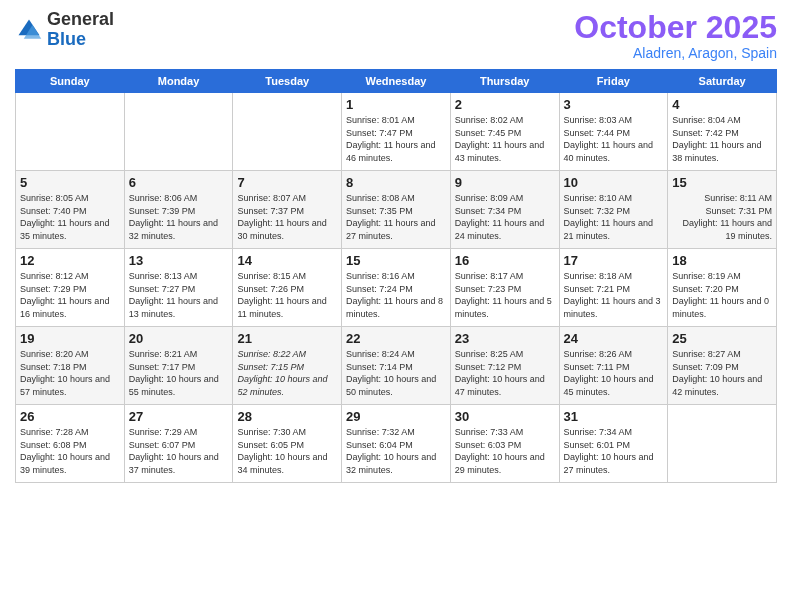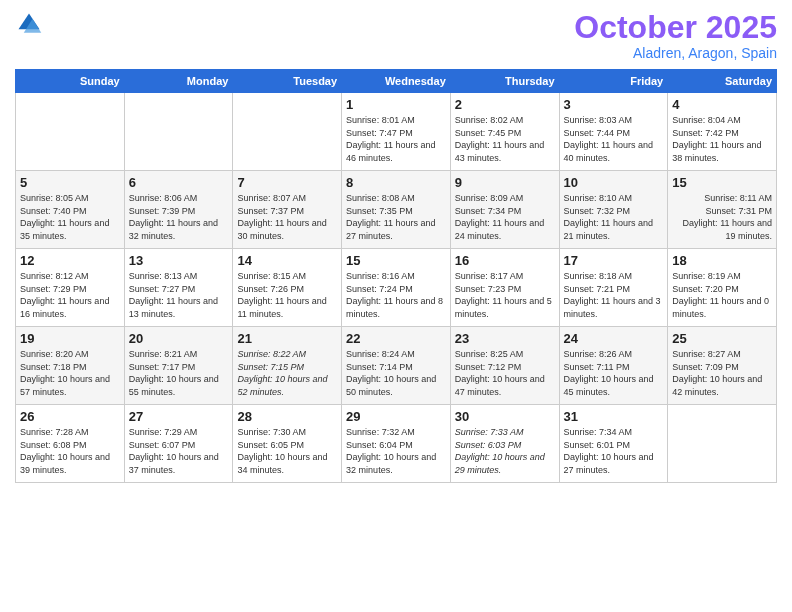--- a/index.html
+++ b/index.html
@@ -57,21 +57,21 @@
       width: 100%;
       border-collapse: collapse;
       table-layout: fixed;
     }
     thead tr th {
       background: #2a6dd9;
       color: #fff;
       font-size: 11px;
       font-weight: bold;
       padding: 5px 4px;
-      text-align: right;
+      text-align: center;
       border: 1px solid #2a6dd9;
     }
     tbody tr td {
       border: 1px solid #ccc;
       vertical-align: top;
       padding: 4px 4px 4px 4px;
       font-size: 9.5px;
       color: #333;
       height: 78px;
       background: #fff;
@@ -98,20 +98,24 @@
 </head>
 <body>
 
 <div class="page">
   <div class="header">
     <div class="logo">
       <svg class="logo-icon" viewBox="0 0 32 32" xmlns="http://www.w3.org/2000/svg">
         <polygon points="16,4 28,22 4,22" fill="#1a6bbf"></polygon>
         <polygon points="20,10 30,26 10,26" fill="#4a9be0" opacity="0.7"></polygon>
       </svg>
+      <div class="logo-text">
+        <span class="logo-general">General</span><br>
+        <span class="logo-blue">Blue</span>
+      </div>
     </div>
     <div class="title-block">
       <div class="month-title">October 2025</div>
       <div class="subtitle">Aladren, Aragon, Spain</div>
     </div>
   </div>
 
   <table>
     <thead>
       <tr>
@@ -306,21 +310,21 @@
 Daylight: 10 hours and 34 minutes.</div>
           </td>
           <td>
             <span class="day-number">29</span>
             <div class="day-info" style="white-space: pre-line;">Sunrise: 7:32 AM
 Sunset: 6:04 PM
 Daylight: 10 hours and 32 minutes.</div>
           </td>
           <td>
             <span class="day-number">30</span>
-            <div class="day-info" style="white-space: pre-line; font-style: italic;">Sunrise: 7:33 AM
+            <div class="day-info" style="white-space: pre-line;">Sunrise: 7:33 AM
 Sunset: 6:03 PM
 Daylight: 10 hours and 29 minutes.</div>
           </td>
           <td>
             <span class="day-number">31</span>
             <div class="day-info" style="white-space: pre-line;">Sunrise: 7:34 AM
 Sunset: 6:01 PM
 Daylight: 10 hours and 27 minutes.</div>
           </td>
           <td class="empty-cell"></td>

